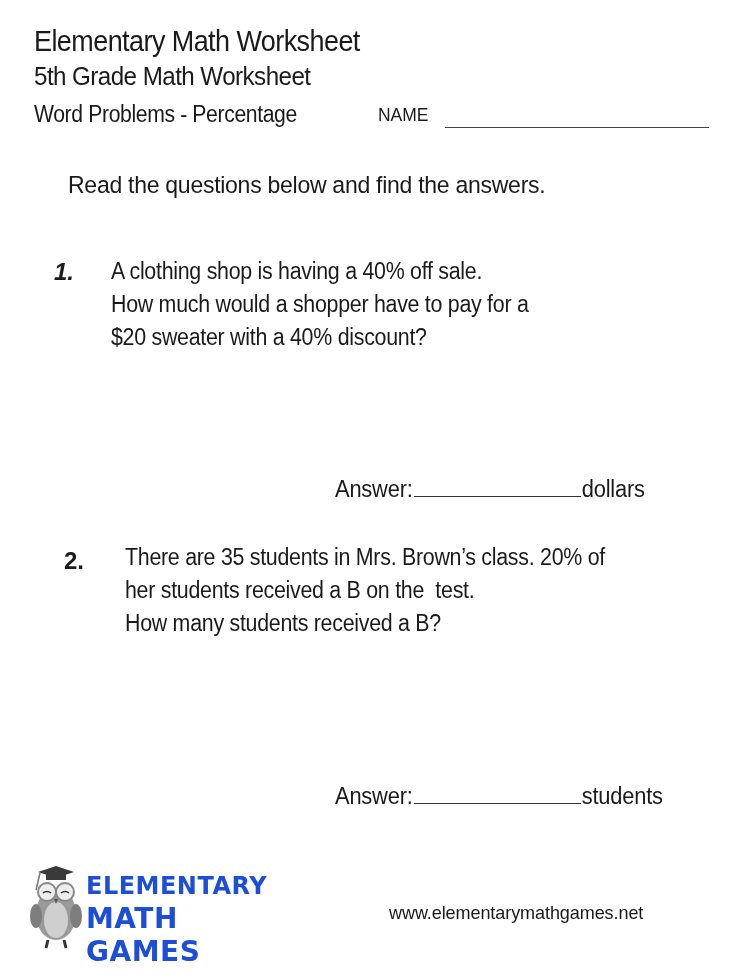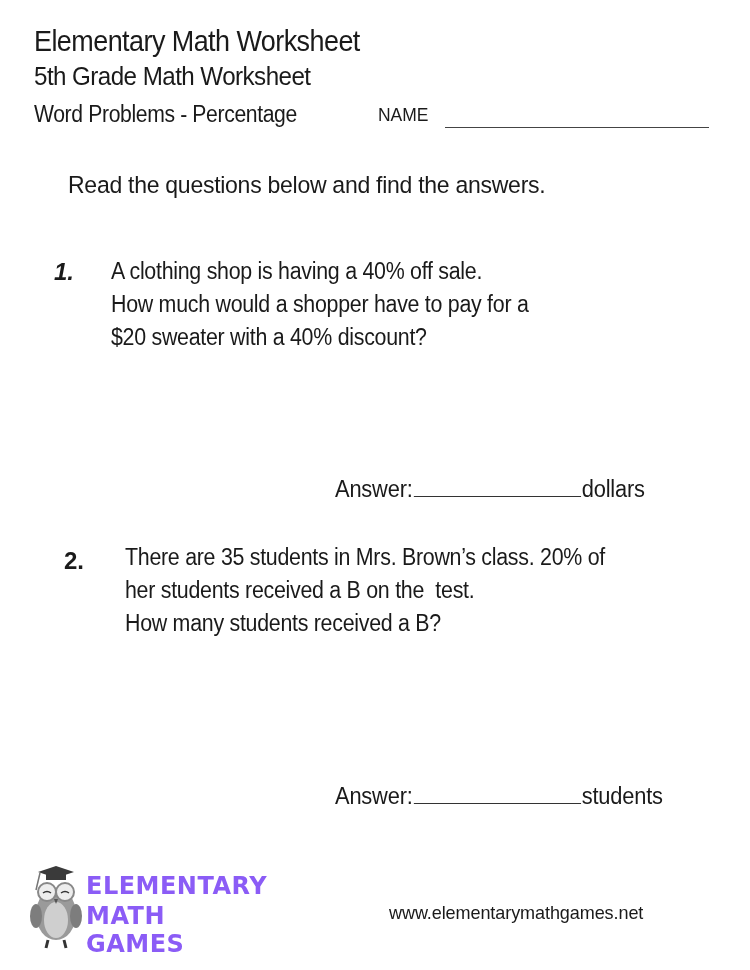--- a/index.html
+++ b/index.html
@@ -12,23 +12,23 @@
     .name-label { left: 378px; top: 104px; font-size: 19px; transform: scaleX(0.92); transform-origin: left; }
     .name-line { position: absolute; left: 445px; top: 127px; width: 264px; border-bottom: 1.5px solid #444; }
     .instr { left: 68px; top: 171px; font-size: 24.5px; letter-spacing: -0.3px; transform: scaleX(0.94); transform-origin: left; }
     .qnum { font-size: 24px; font-weight: bold; }
     .qnum.italic { font-style: italic; }
     .qtext { font-size: 23px; line-height: 33px; letter-spacing: -0.3px; transform: scaleX(0.93); transform-origin: left; }
     .answer { font-size: 23px; letter-spacing: -0.2px; transform: scaleX(0.95); transform-origin: left; display: flex; align-items: baseline; }
     .answer .blank { display: inline-block; width: 176px; border-bottom: 1.5px solid #333; height: 20px; margin: 0 1px; }
     .url { left: 389px; top: 902px; font-size: 19px; letter-spacing: -0.1px; transform: scaleX(0.95); transform-origin: left; }
     .logo { position: absolute; left: 24px; top: 862px; width: 220px; height: 90px; }
-    .logo-text { position: absolute; left: 62px; font-family: "DejaVu Sans", sans-serif; font-weight: bold; color: #8b5cf6; letter-spacing: 0.5px; }
+    .logo-text { position: absolute; left: 62px; font-family: "DejaVu Sans", sans-serif; font-weight: bold; color: #1d4ed8; letter-spacing: 0.5px; }
     .logo-line1 { top: 10px; font-size: 24px; }
-    .logo-line2 { top: 40px; font-size: 24px; }
+    .logo-line2 { top: 40px; font-size: 28px; }
   </style>
 </head>
 <body>
 
 <div>
 
   <div class="abs h1">Elementary Math Worksheet</div>
   <div class="abs h2">5th Grade Math Worksheet</div>
   <div class="abs h3">Word Problems - Percentage</div>
   <div class="abs name-label">NAME</div>

